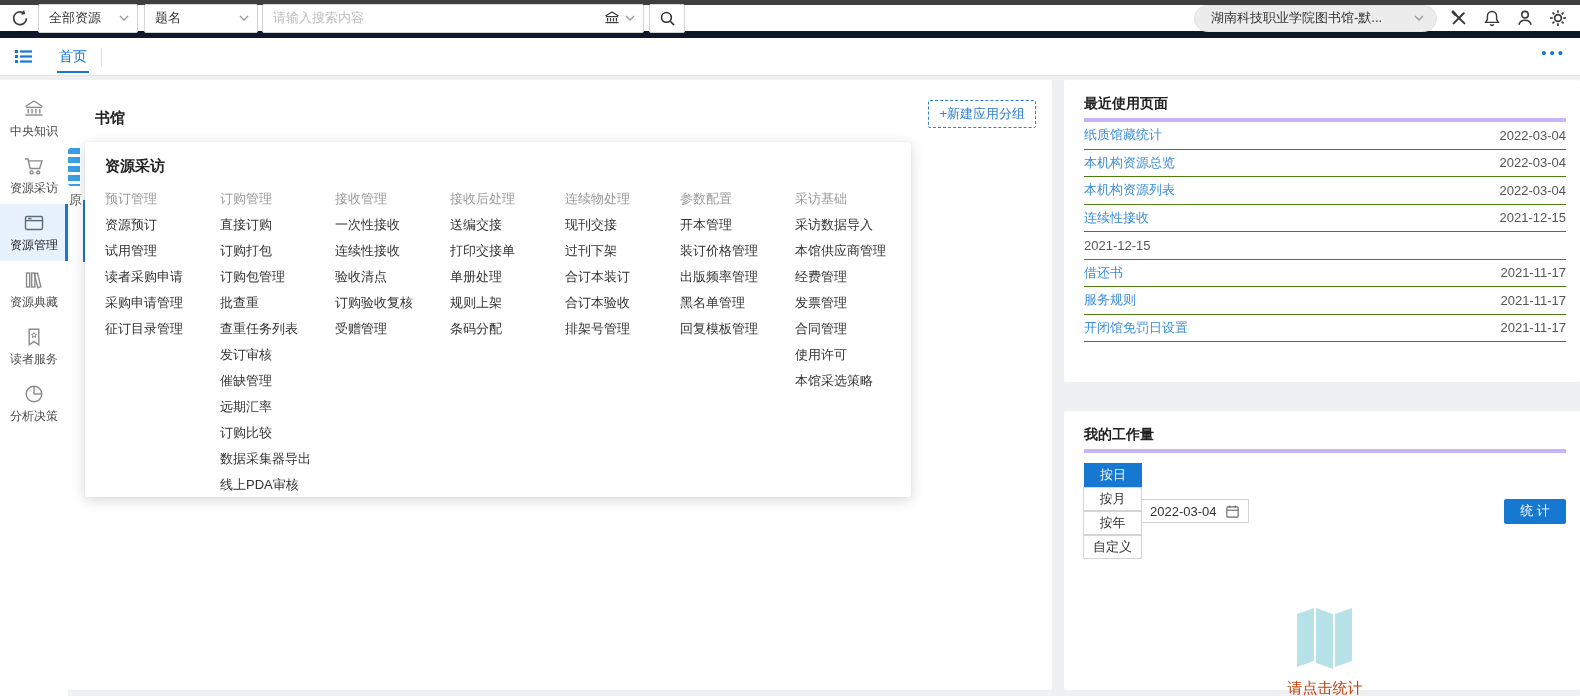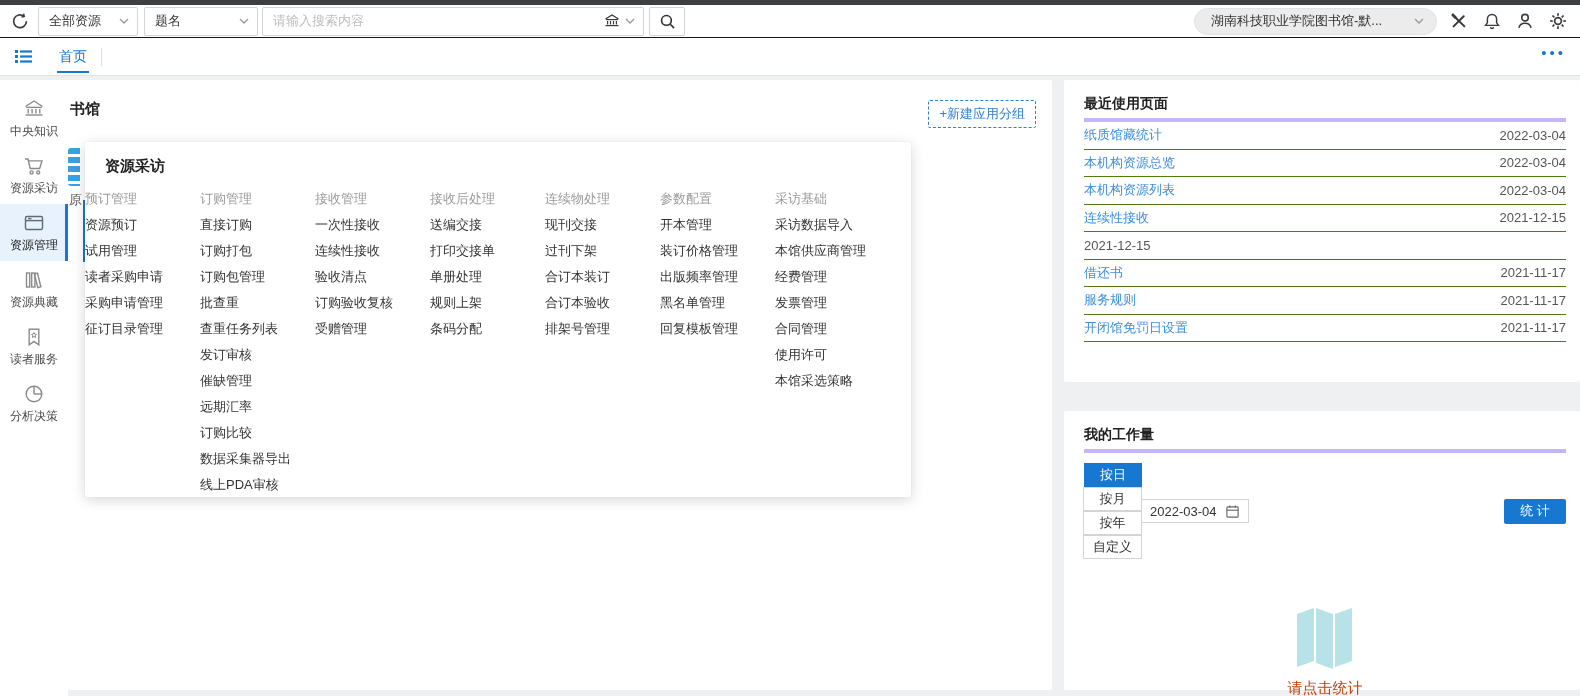--- a/index.html
+++ b/index.html
@@ -5,21 +5,21 @@
   * { margin:0; padding:0; box-sizing:border-box; }
   html,body { width:1580px; height:696px; overflow:hidden; }
   body { font-family:"Liberation Sans","DejaVu Sans",sans-serif; background:#eef0f1; color:#333; }
   .screen { position:relative; width:1580px; height:696px; background:#eef0f1; }
 
   
   .top-strip { position:absolute; top:0; left:0; right:0; height:5px; background:#3d3f41; }
 
   
   .topbar { position:absolute; top:5px; left:0; right:0; height:33px; background:#fff;
-            border-bottom:1px solid #0f172a; display:flex; align-items:center; padding:0 8px; }
+            border-bottom:7px solid #0f172a; display:flex; align-items:center; padding:0 8px; }
   .icon-btn { display:inline-flex; align-items:center; justify-content:center; width:24px; height:24px; cursor:pointer; color:#3a3a3a; flex:none; }
   .sel { height:29px; border:1px solid #d4d4d4; border-radius:2px; background:#fff; display:flex; align-items:center;
          padding:0 8px 0 10px; font-size:13px; color:#333; cursor:pointer; margin-left:6px; }
   .sel .sel-val { flex:1; }
   .sel1 { width:100px; }
   .sel2 { width:114px; }
   .chev { margin-left:8px; display:inline-flex; color:#9a9a9a; flex:none; }
   .search-box { height:29px; width:382px; border:1px solid #d4d4d4; border-radius:2px; background:#fff; display:flex;
                 align-items:center; padding:0 8px 0 10px; margin-left:4px; cursor:text; }
   .search-ph { flex:1; font-size:13px; color:#bdbdbd; }
@@ -48,34 +48,34 @@
   .side-item { position:relative; height:57px; display:flex; flex-direction:column; align-items:center; justify-content:center; cursor:pointer;font-family:Liberation Mono, monospace; }
   .side-item .s-ico { color:#8a8a8a; height:24px; display:flex; align-items:center; }
   .side-item .s-label { font-size:12px; color:#4a4a4a; margin-top:2px; white-space:nowrap; }
   .side-item.active { background:#e7f2fc; }
   .side-item.active .s-label { color:#222; }
   .side-item.active .s-ico { color:#5c6b78; }
   .side-item.active::after { content:""; position:absolute; right:0; top:0; bottom:0; width:3px; background:#1778d2; }
 
   
   .main-card { position:absolute; left:68px; top:4px; width:984px; bottom:6px; background:#fff; border-radius:2px; overflow:hidden; }
-  .main-head { display:flex; align-items:flex-start; padding:20px 16px 0 2px; }
+  .main-head { display:flex; align-items:flex-end; padding:20px 16px 0 2px;margin-left:25px; }
   .group-title { font-size:15px; font-weight:bold; color:#222; }
   .new-group { margin-left:auto; border:1px dashed #2f7fd1; color:#2f7fd1; background:#fff; font-size:13px;
                padding:4px 10px; border-radius:2px; cursor:pointer; font-family:inherit; }
   .app-frag-icon { position:absolute; left:0; top:68px; width:12px; height:38px; border-radius:3px 0 0 3px;
                    background:repeating-linear-gradient(180deg,#3aa0e2 0 6px,#ffffff 6px 9px); }
   .app-frag-label { position:absolute; left:1px; top:111px; font-size:13px; color:#555; }
   .app-frag-bar { position:absolute; left:15px; top:120px; width:4px; height:62px; background:#1778d2; }
 
   
   .popup { position:absolute; left:85px; top:66px; width:826px; height:355px; background:#fff; border-radius:2px;
            box-shadow:0 3px 14px rgba(0,0,0,0.16), 0 0 1px rgba(0,0,0,0.12); z-index:5; }
   .popup-title { font-size:15px; font-weight:bold; color:#222; padding:15px 0 10px 20px; }
-  .popup-cols { display:flex; }
+  .popup-cols { display:flex; padding-left:20px; }
   .p-col { width:115px; flex:none; }
   .p-head { font-size:13px; color:#9b9b9b; height:26px; line-height:26px; }
   .p-item { font-size:13px; color:#333; height:26px; line-height:26px; cursor:pointer; white-space:nowrap; }
 
   
   .card { position:absolute; left:1064px; right:0; background:#fff; border-radius:2px; }
   .recent-card { top:4px; height:302px; padding:0 14px 0 20px; }
   .card-title { font-size:14px; font-weight:bold; color:#222; height:42px; line-height:46px; border-bottom:4px solid #c4b5fd; }
   .recent-row { display:flex; align-items:center; height:27.5px; border-bottom:1px solid #4d7c0f; cursor:pointer; }
   .recent-link { font-size:13px; color:#3d8edc; flex:1; white-space:nowrap; overflow:hidden; }

